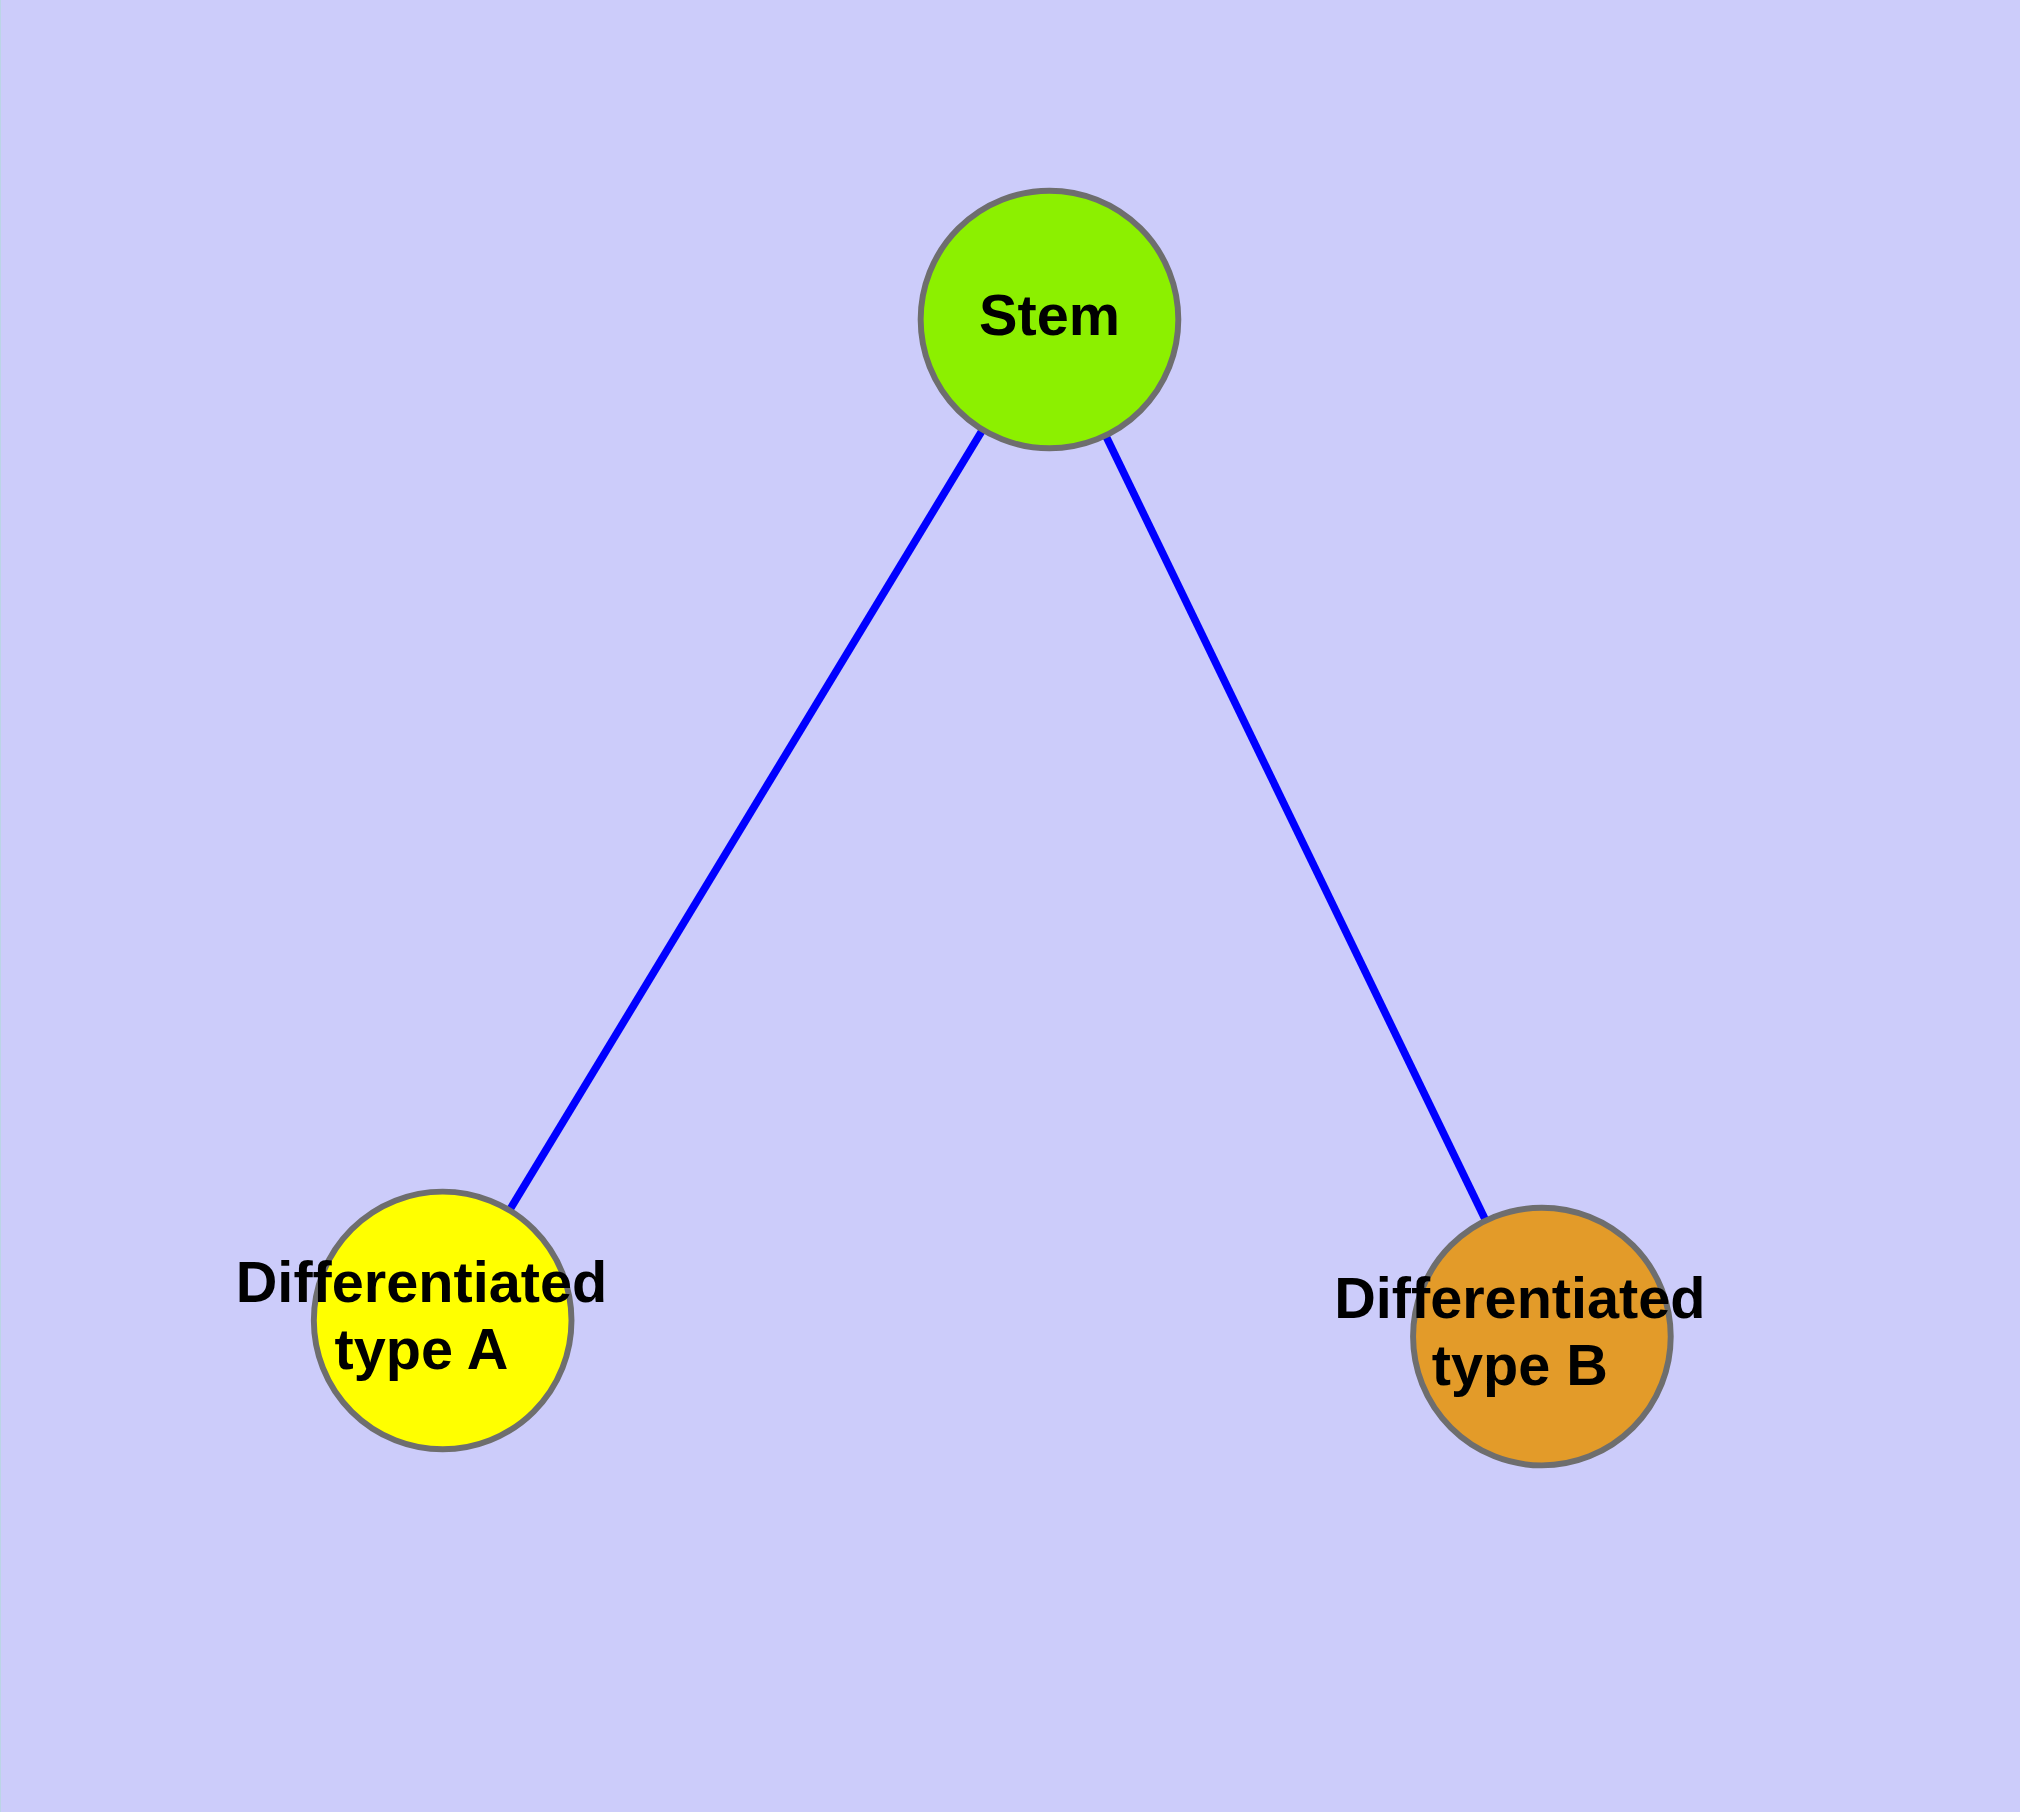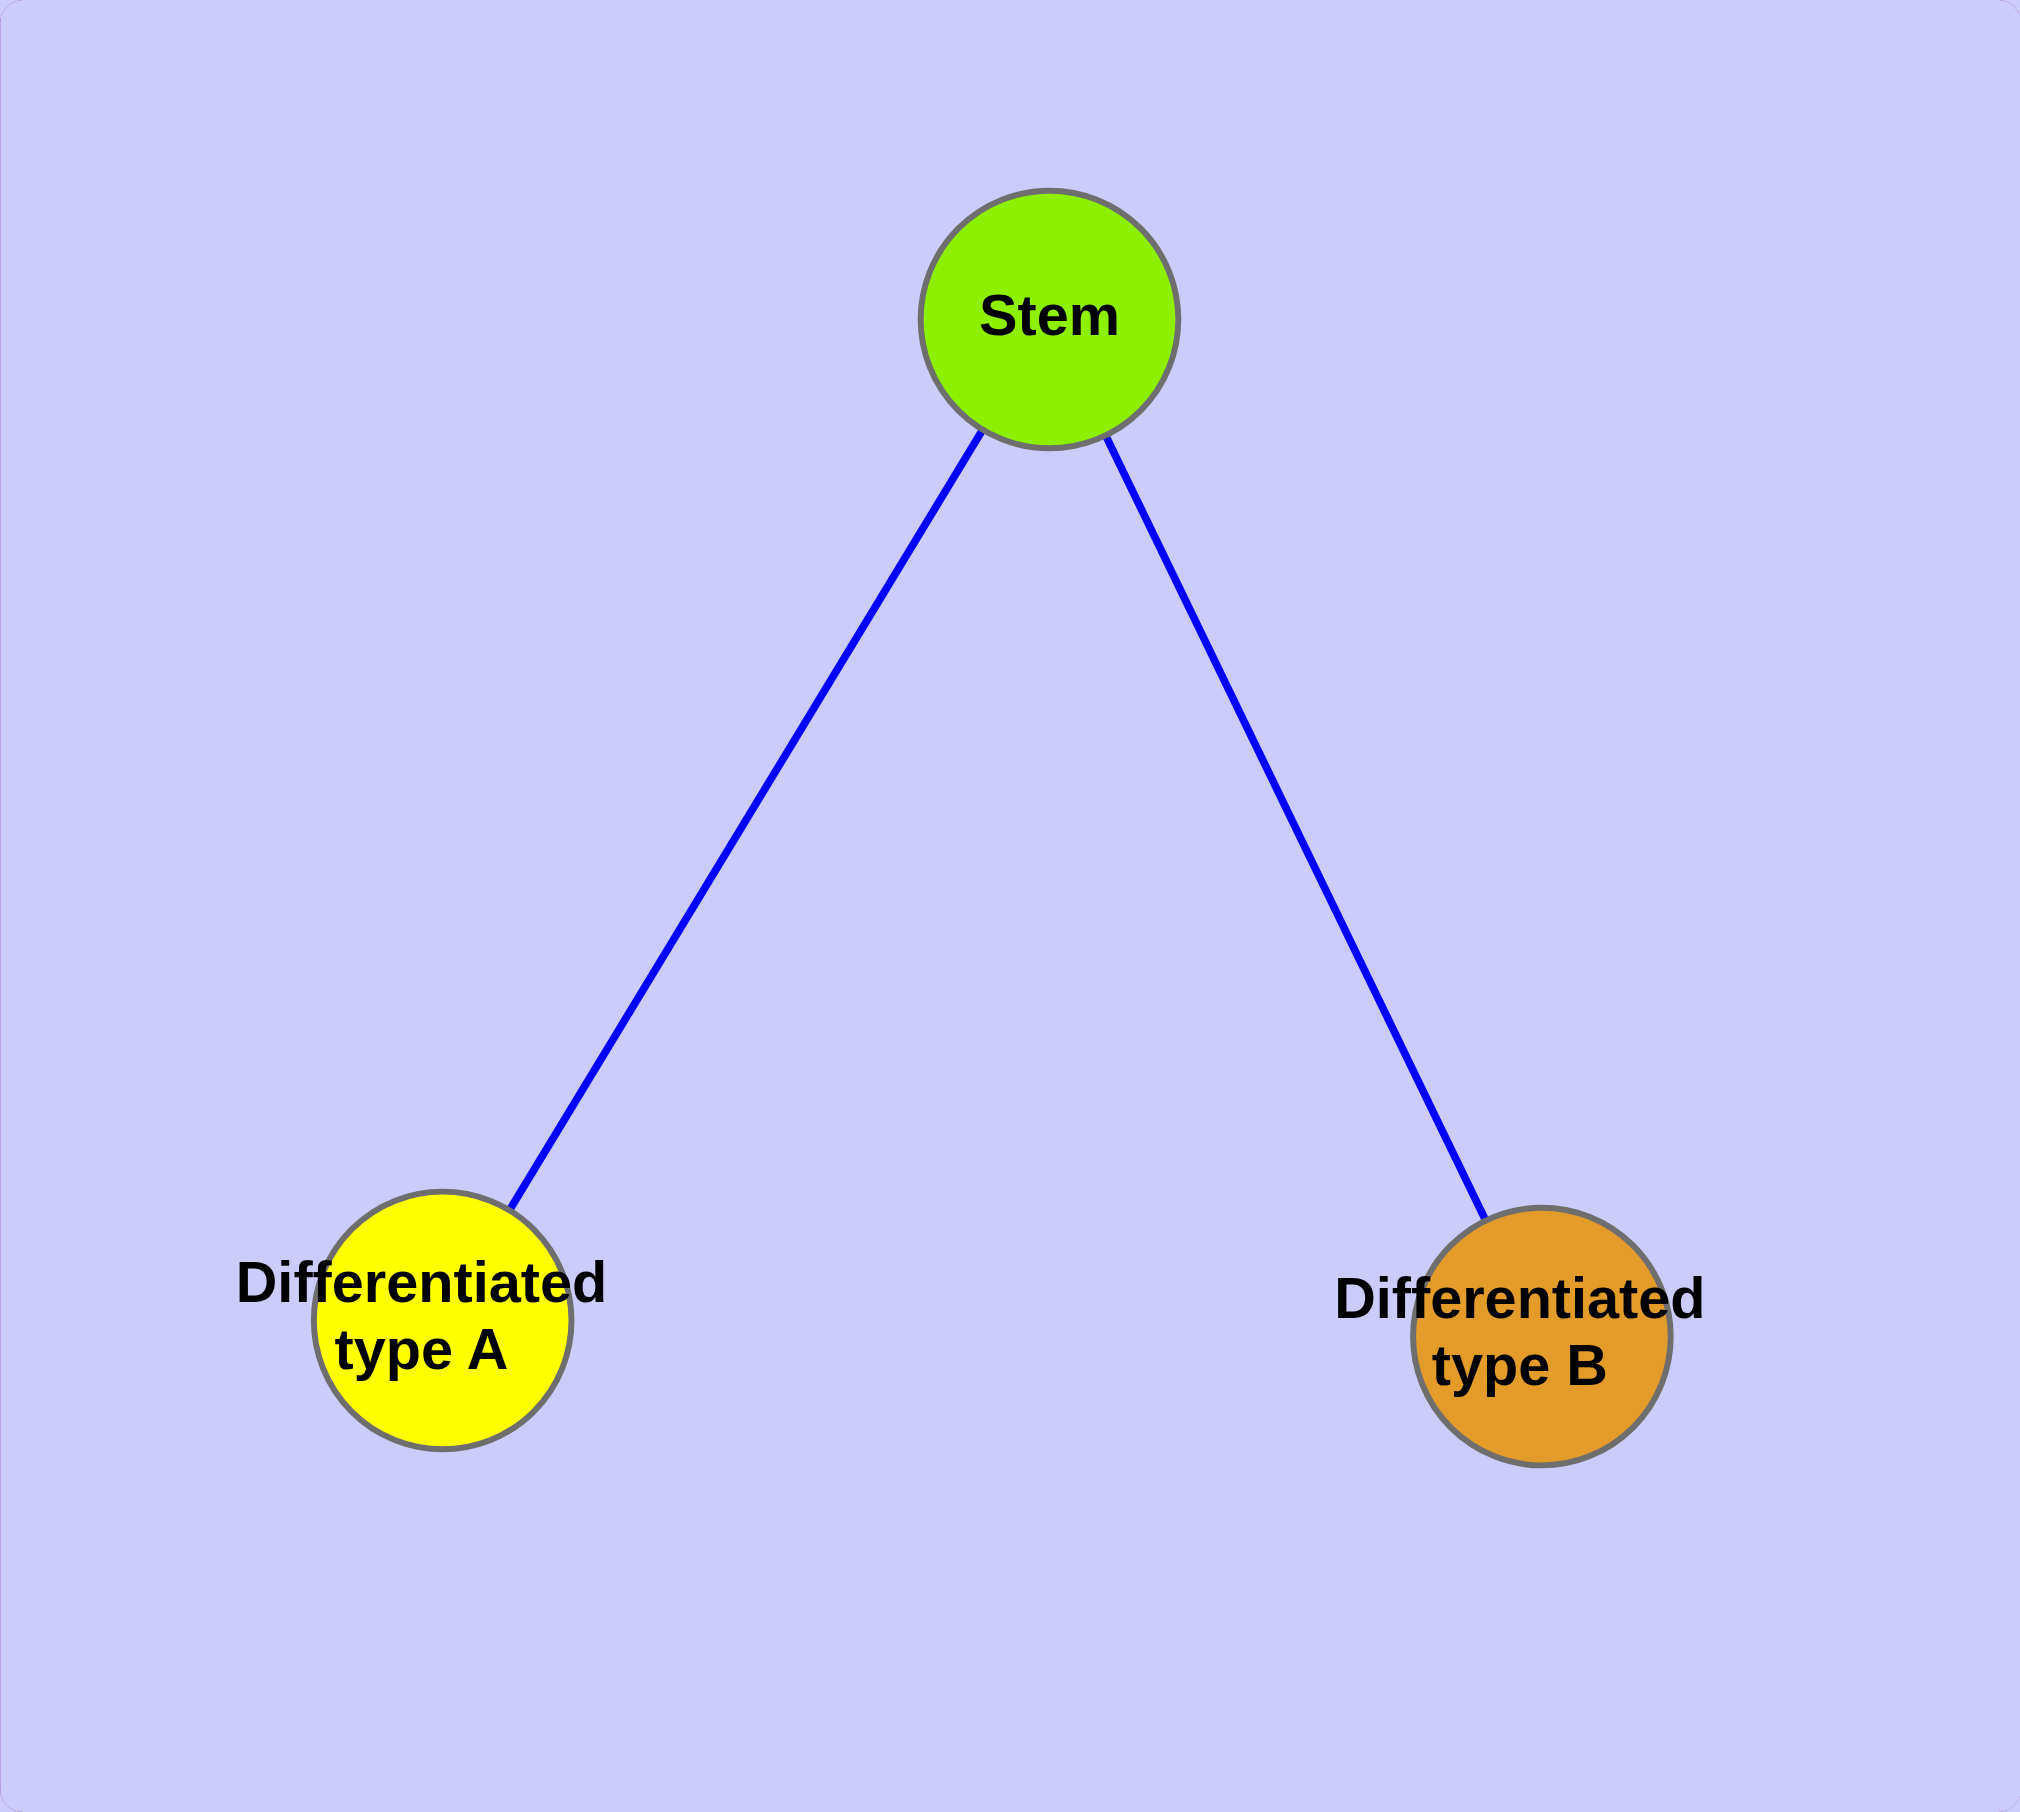--- a/index.html
+++ b/index.html
@@ -30,21 +30,21 @@
     font-family: "Liberation Sans", sans-serif;
     font-weight: bold;
     fill: #000000;
     text-anchor: middle;
     dominant-baseline: middle;
   }
 </style>
 </head>
 <body>
 
-<div id="canvas-root" style="width: 2021px; height: 1812px; background: #a21caf; border-radius: 23px;">
+<div id="canvas-root" style="width: 2021px; height: 1812px; background: #86efac;">
   <svg id="graph-svg" viewBox="0 0 2384 2138" xmlns="http://www.w3.org/2000/svg" style="width: 2021px; height: 1812px;">
 
     <rect id="bg-rect" x="0" y="0" width="2384" height="2138" fill="#ccccfa"></rect>
 
     <g id="edges-layer">
         <line x1="1238" y1="377" x2="522" y2="1558" stroke="#0000ff" stroke-width="9" stroke-linecap="butt"></line>
         <line x1="1238" y1="377" x2="1819" y2="1577" stroke="#0000ff" stroke-width="9" stroke-linecap="butt"></line>
       </g>
     <g id="nodes-layer">
         <circle cx="1238" cy="377" r="152" fill="#8cf000" stroke="#6e6e6e" stroke-width="7"></circle>

